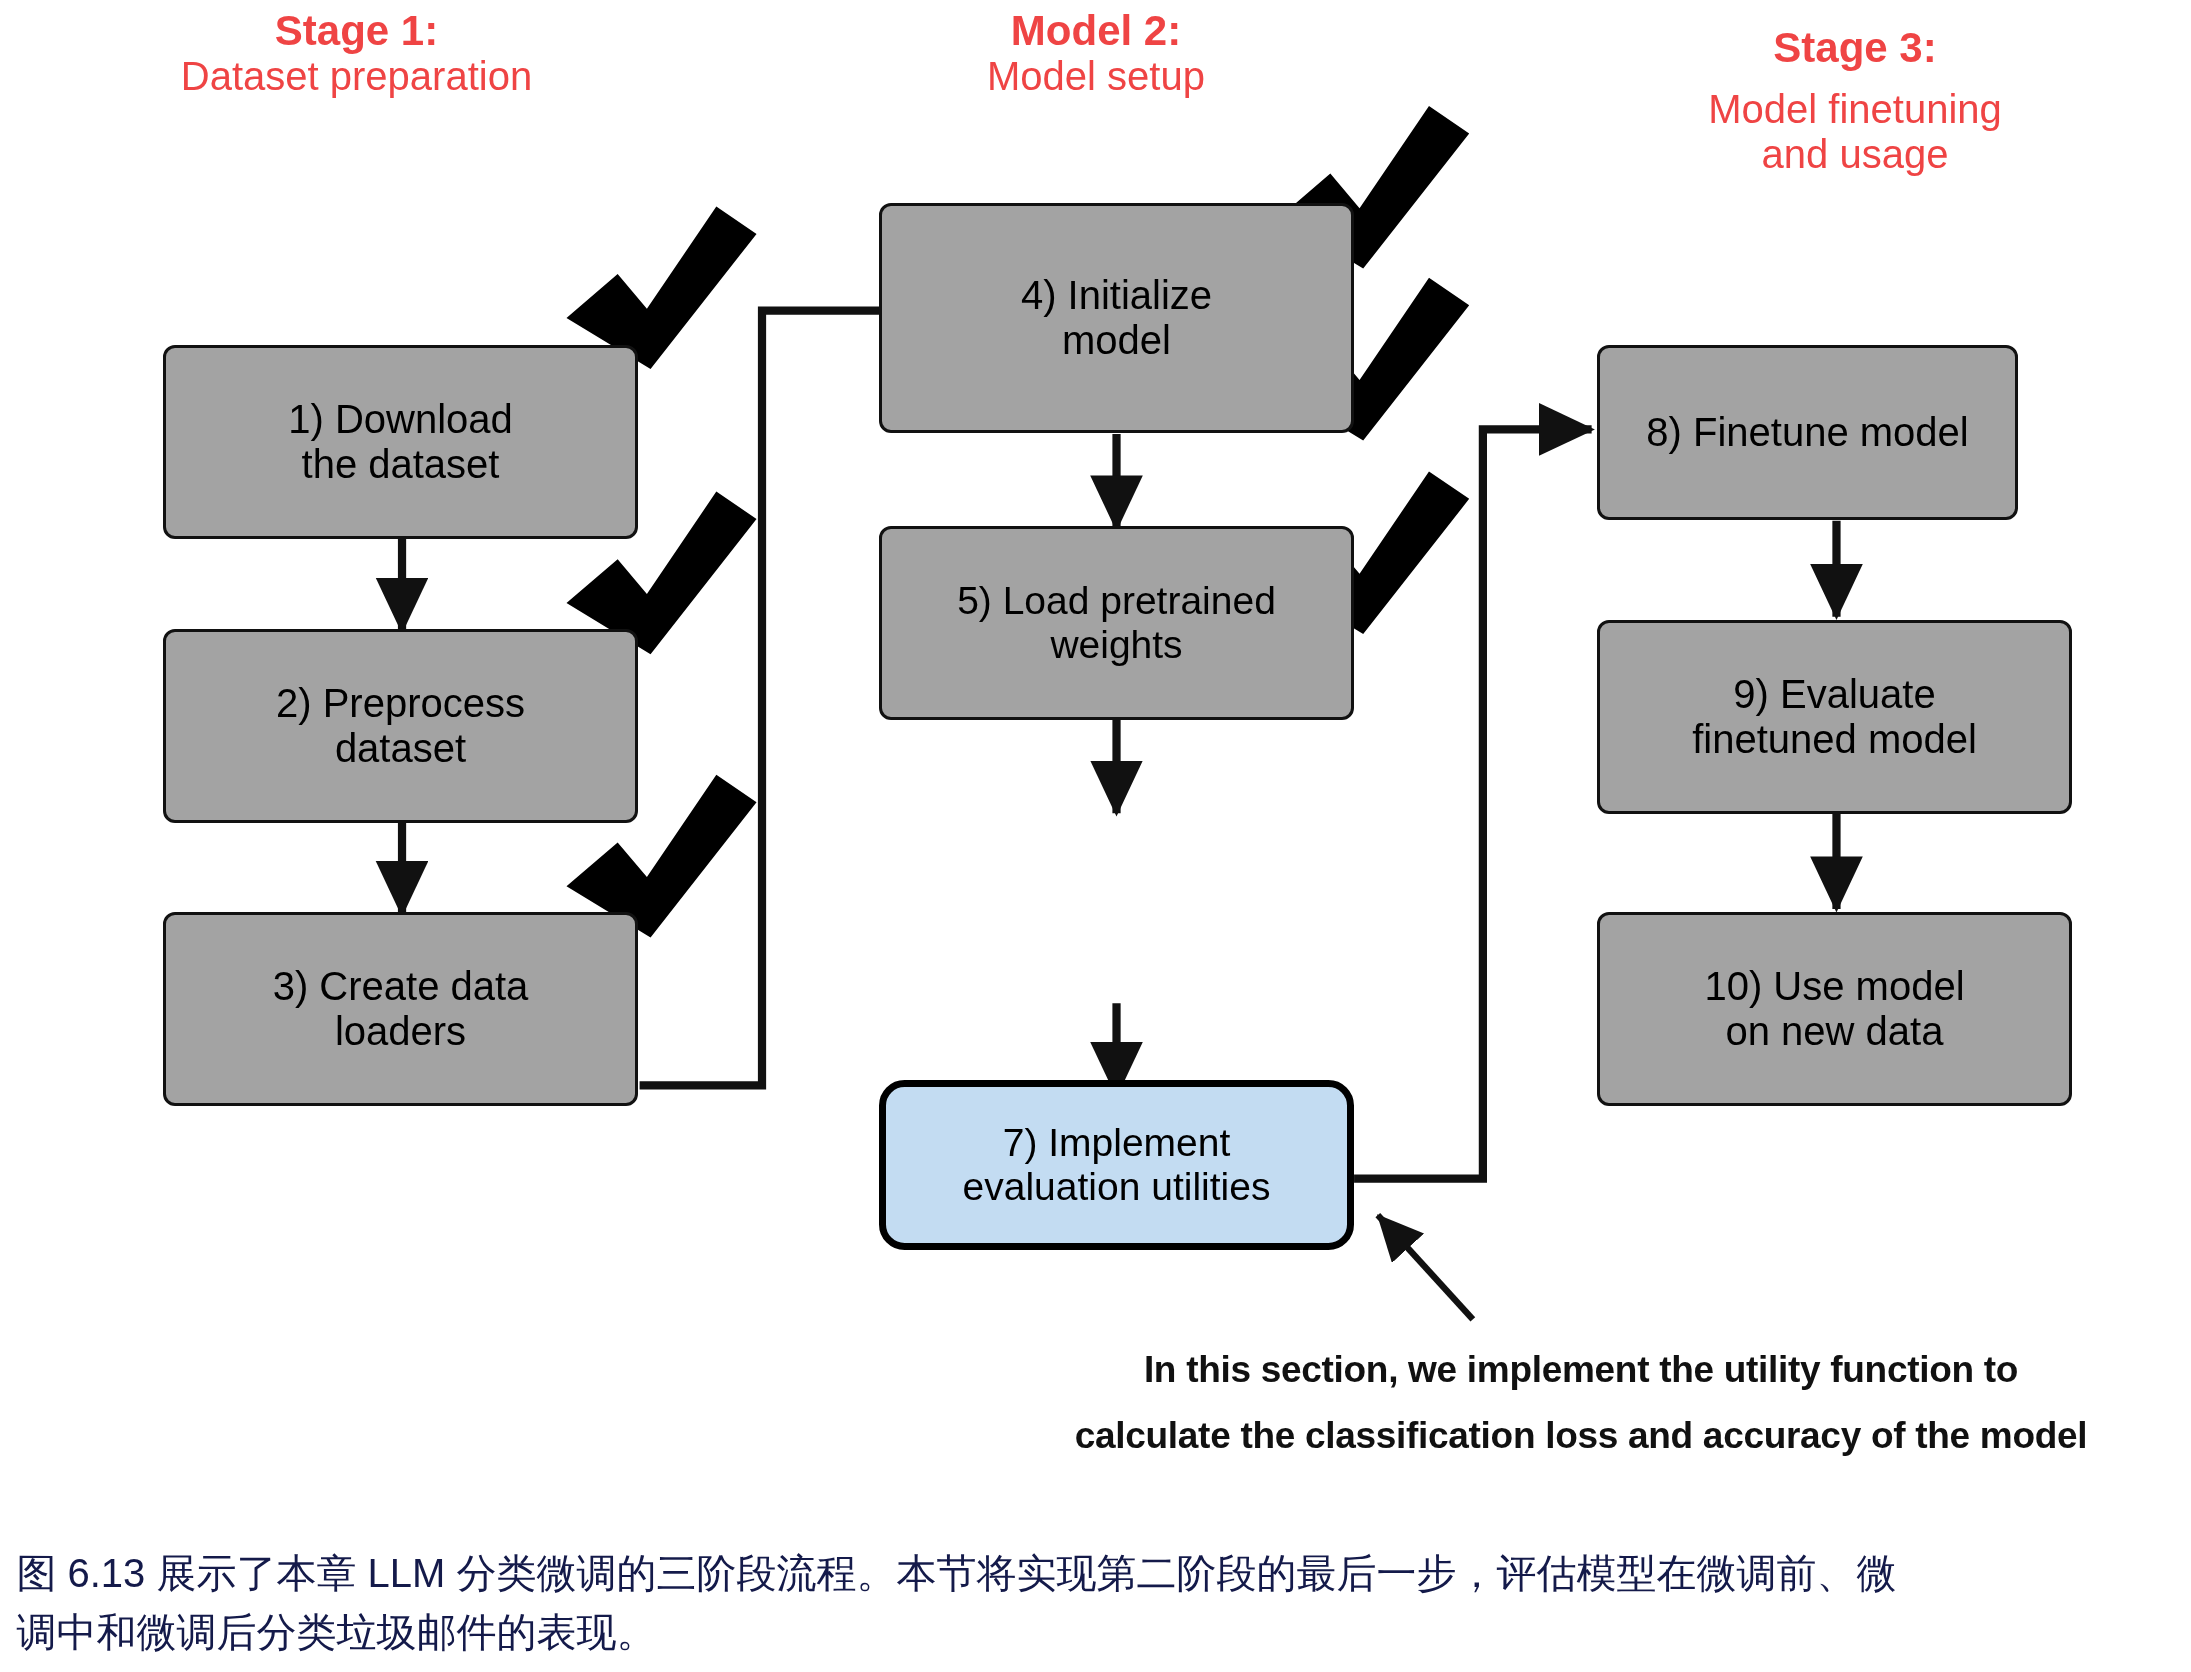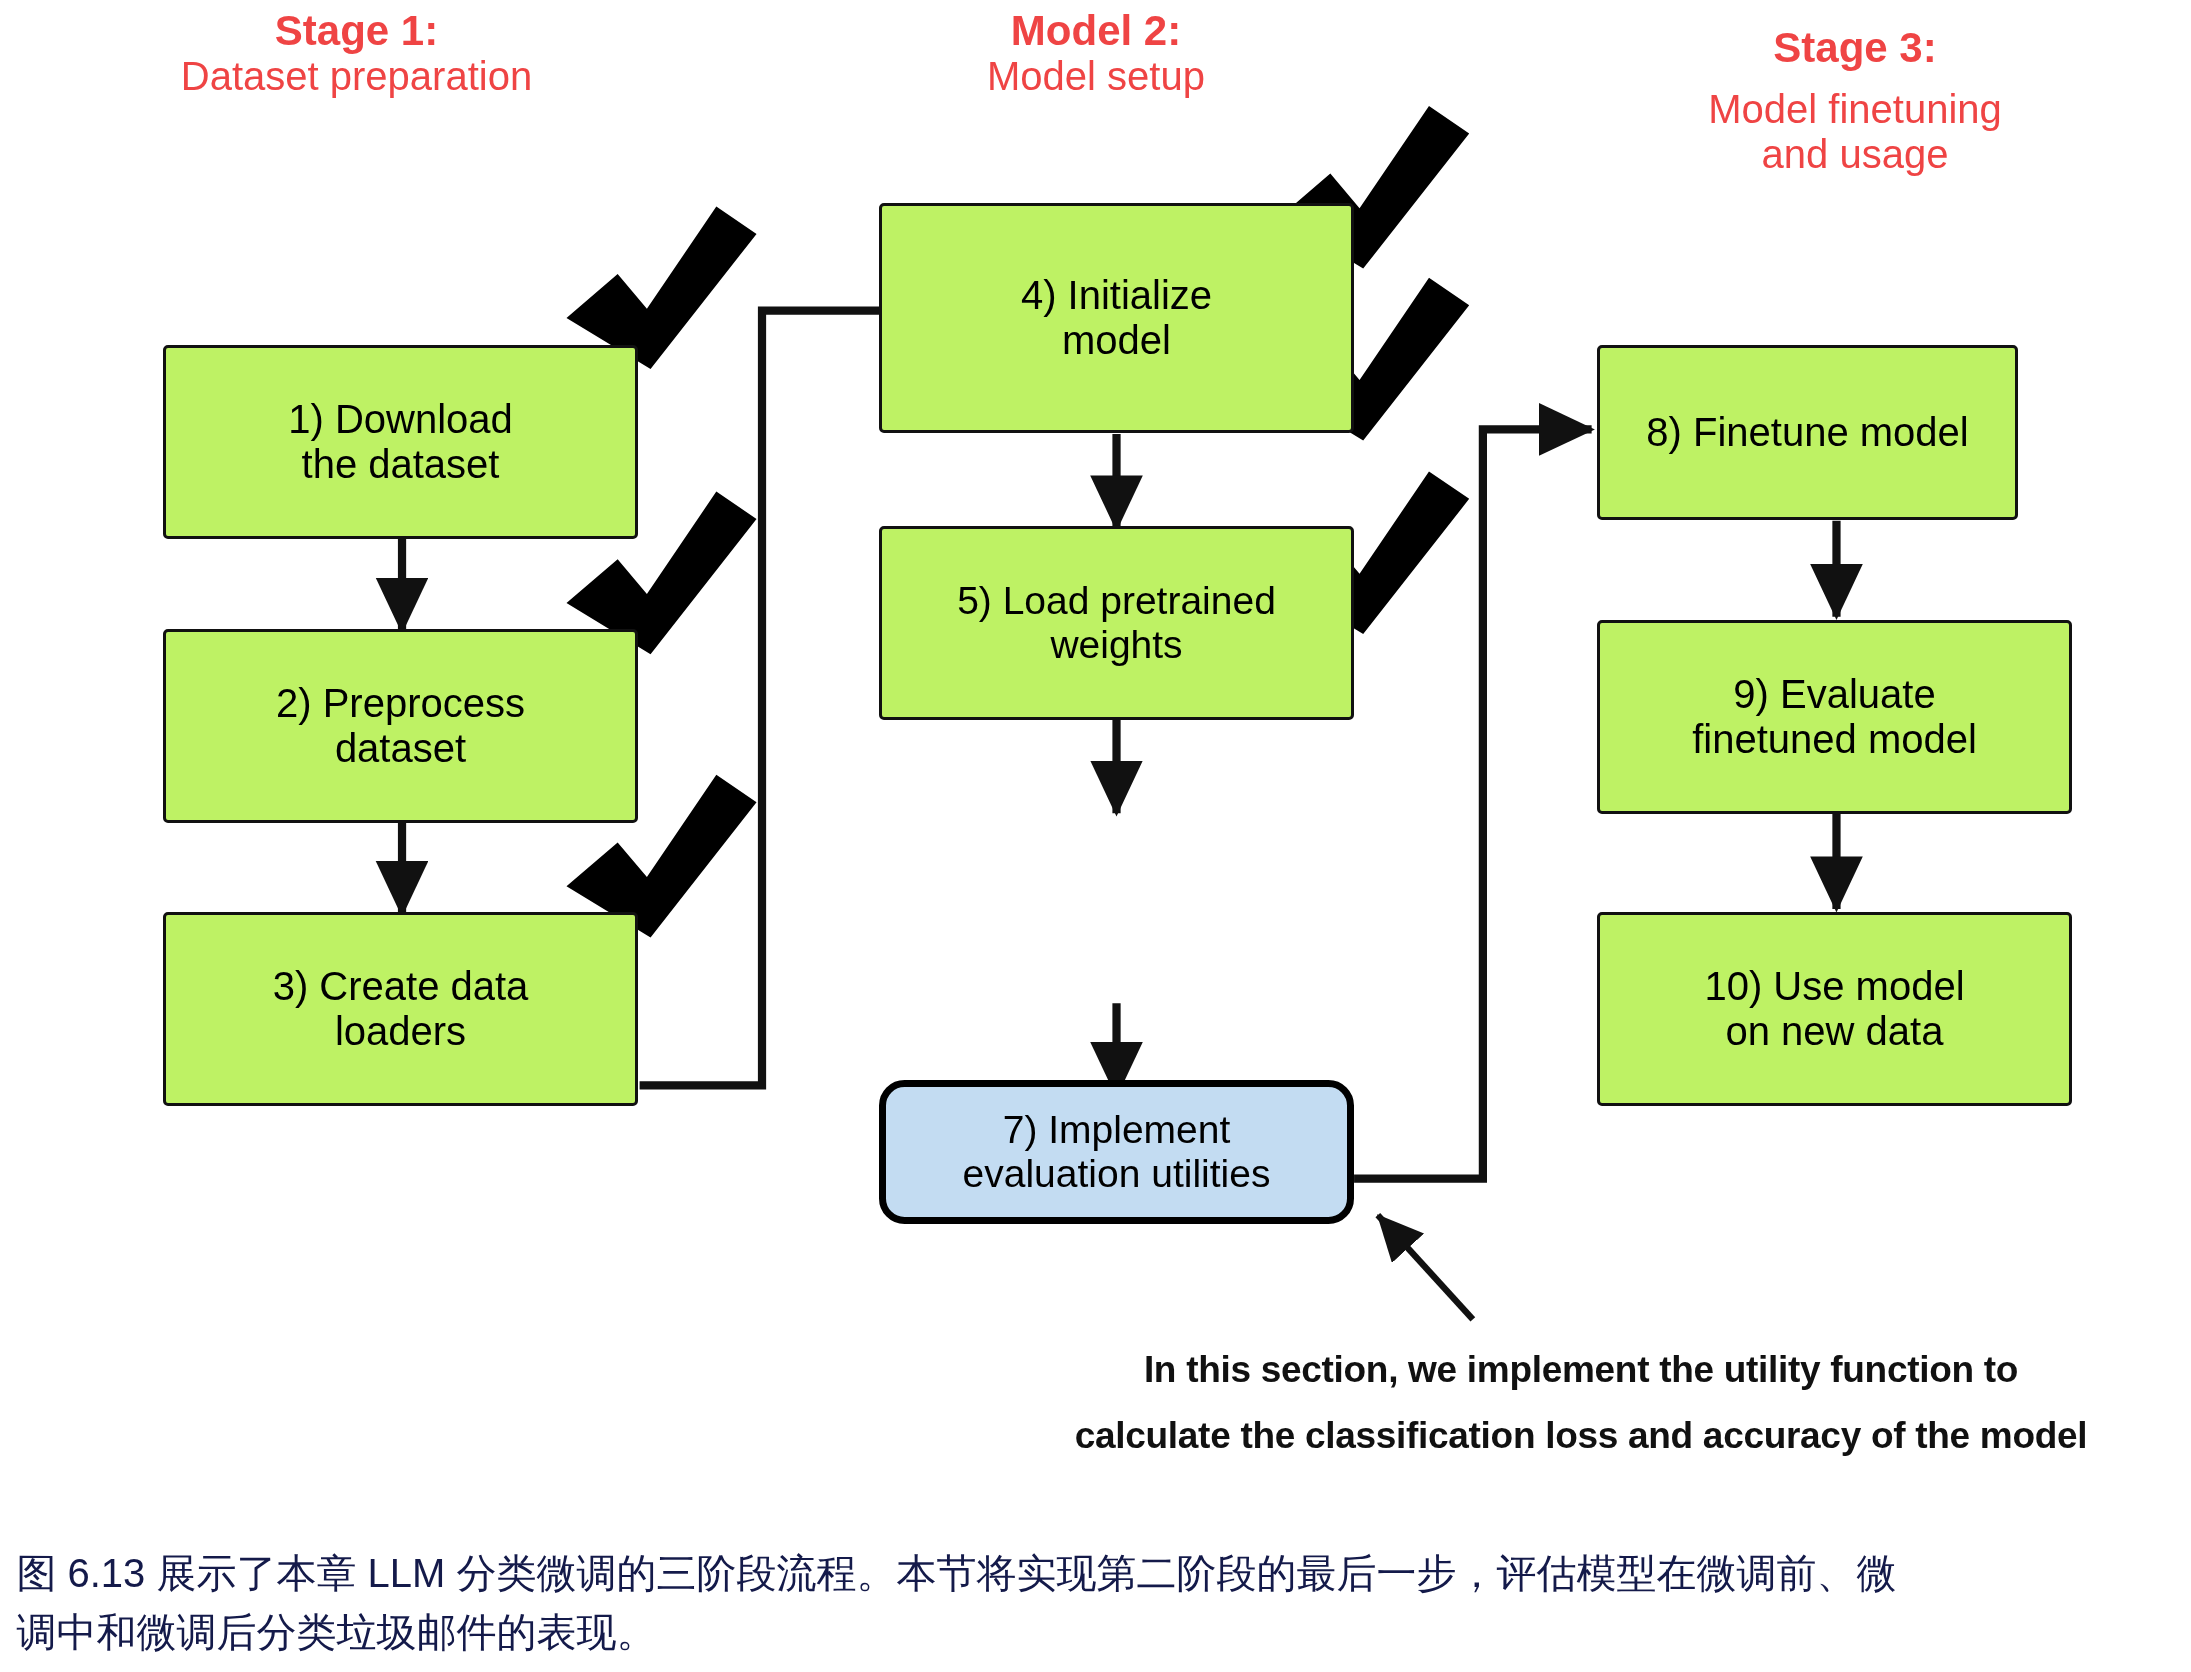--- a/index.html
+++ b/index.html
@@ -11,21 +11,21 @@
   #diagram{position:absolute;left:0;top:0;width:2191px;height:1672px;}
   .stage-head{
     position:absolute;text-align:center;color:#ef4444;
     line-height:1.12;
   }
   .stage-head .t1{font-size:42px;font-weight:bold;display:block;}
   .stage-head .t2{font-size:40px;font-weight:normal;display:block;}
 
   .node{
     position:absolute;box-sizing:border-box;
-    border:3.7px solid #111;border-radius:5px;background:#bef264;
+    border:3.7px solid #111;border-radius:12px;background:#a3a3a3;
     display:flex;align-items:center;justify-content:center;text-align:center;
     font-size:40px;color:#000;line-height:1.12;padding:0 9.1px;
   }
   .node.hl{
     background:#c3dcf2;border:7.3px solid #000;border-radius:25.6px;
   }
   .caption-bold{
     position:absolute;text-align:center;font-weight:bold;
     font-size:37px;color:#111;line-height:1.45;
     letter-spacing:-0.3px;
@@ -132,21 +132,21 @@
   <div class="node" style="left:163px;top:912px;width:475px;height:194px;white-space:pre-line;">3) Create data
 loaders</div>
 
   <div class="node" style="left:879px;top:203px;width:475px;height:230px;white-space:pre-line;">4) Initialize
 model</div>
 
   <div class="node" style="left:879px;top:526px;width:475px;height:194px;white-space:pre-line;font-size:39px;">5) Load pretrained
 weights</div>
 
 
-  <div class="node hl" style="left:879px;top:1080px;width:475px;height:144px;white-space:pre-line;font-size:39px;">7) Implement
+  <div class="node hl" style="left:879px;top:1080px;width:475px;height:170px;white-space:pre-line;font-size:39px;">7) Implement
 evaluation utilities</div>
 
   <div class="node" style="left:1597px;top:345px;width:421px;height:175px;white-space:pre-line;">8) Finetune model</div>
 
   <div class="node" style="left:1597px;top:620px;width:475px;height:194px;white-space:pre-line;">9) Evaluate
 finetuned model</div>
 
   <div class="node" style="left:1597px;top:912px;width:475px;height:194px;white-space:pre-line;">10) Use model
 on new data</div>
 

